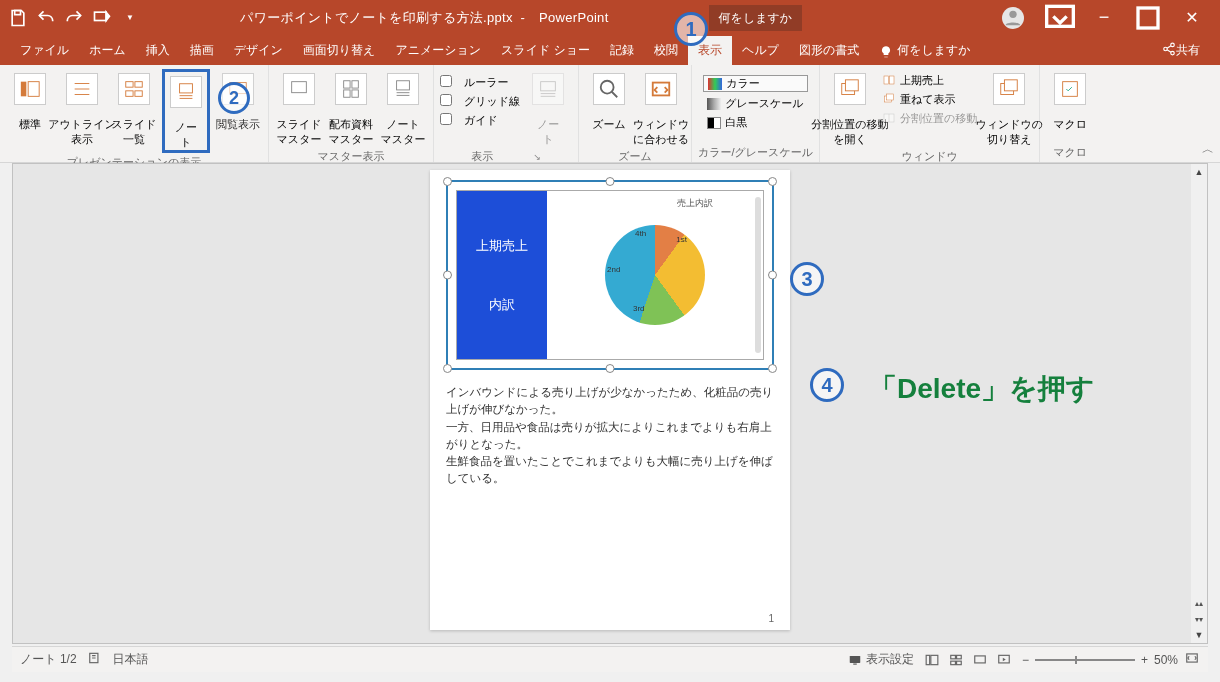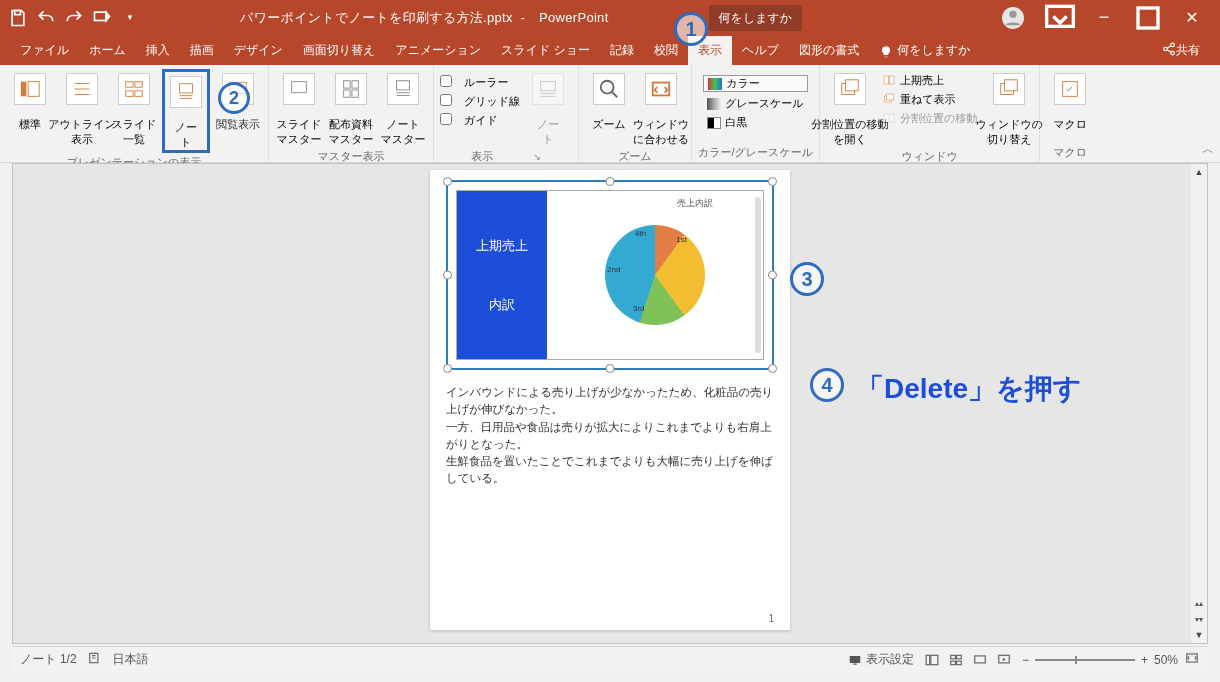--- a/index.html
+++ b/index.html
@@ -55,21 +55,21 @@
   .sb-v .nav div{flex:1; display:flex;align-items:center;justify-content:center;font-size:8px;color:#555;}
   .status { position:absolute; left:12px; right:12px; bottom:10px; height:26px; background:#f3f2f1; border-top:1px solid #d6d6d6; display:flex; align-items:center; font-size:12px; color:#555; padding:0 8px;}
   .status .right { margin-left:auto; display:flex; align-items:center; gap:10px;}
   .view-btns { display:flex; gap:8px;}
   .view-btns span { display:inline-flex; width:16px; }
   .zoom { display:flex; align-items:center; gap:6px;}
   .zoom .line { width:100px; height:2px; background:#888; position:relative;}
   .zoom .line::after{content:"";position:absolute;left:40%;top:-3px;width:2px;height:8px;background:#888;}
   .callout { position:absolute; width:34px;height:34px;border:3px solid #2f6bbf;border-radius:50%;display:flex;align-items:center;justify-content:center;font-weight:bold;color:#2f6bbf;background:rgba(255,255,255,.6);font-size:20px;}
   .callout.sm{width:32px;height:32px;font-size:18px;}
-  .ann-text { position:absolute; color:#1d4ed8; font-weight:900; font-size:28px; white-space:nowrap;}
+  .ann-text { position:absolute; color:#15803d; font-weight:900; font-size:28px; white-space:nowrap;margin-left:13px;}
   .hi-box { border:3px solid #2f6bbf !important; }
 </style>
 </head>
 <body>
 
 <div class="title-bar">
   <div class="qat">
     <span>
         <svg viewBox="0 0 24 24" fill="none" stroke="#fff" stroke-width="2">
           <path d="M5 3h11l3 3v15H5z"></path>

